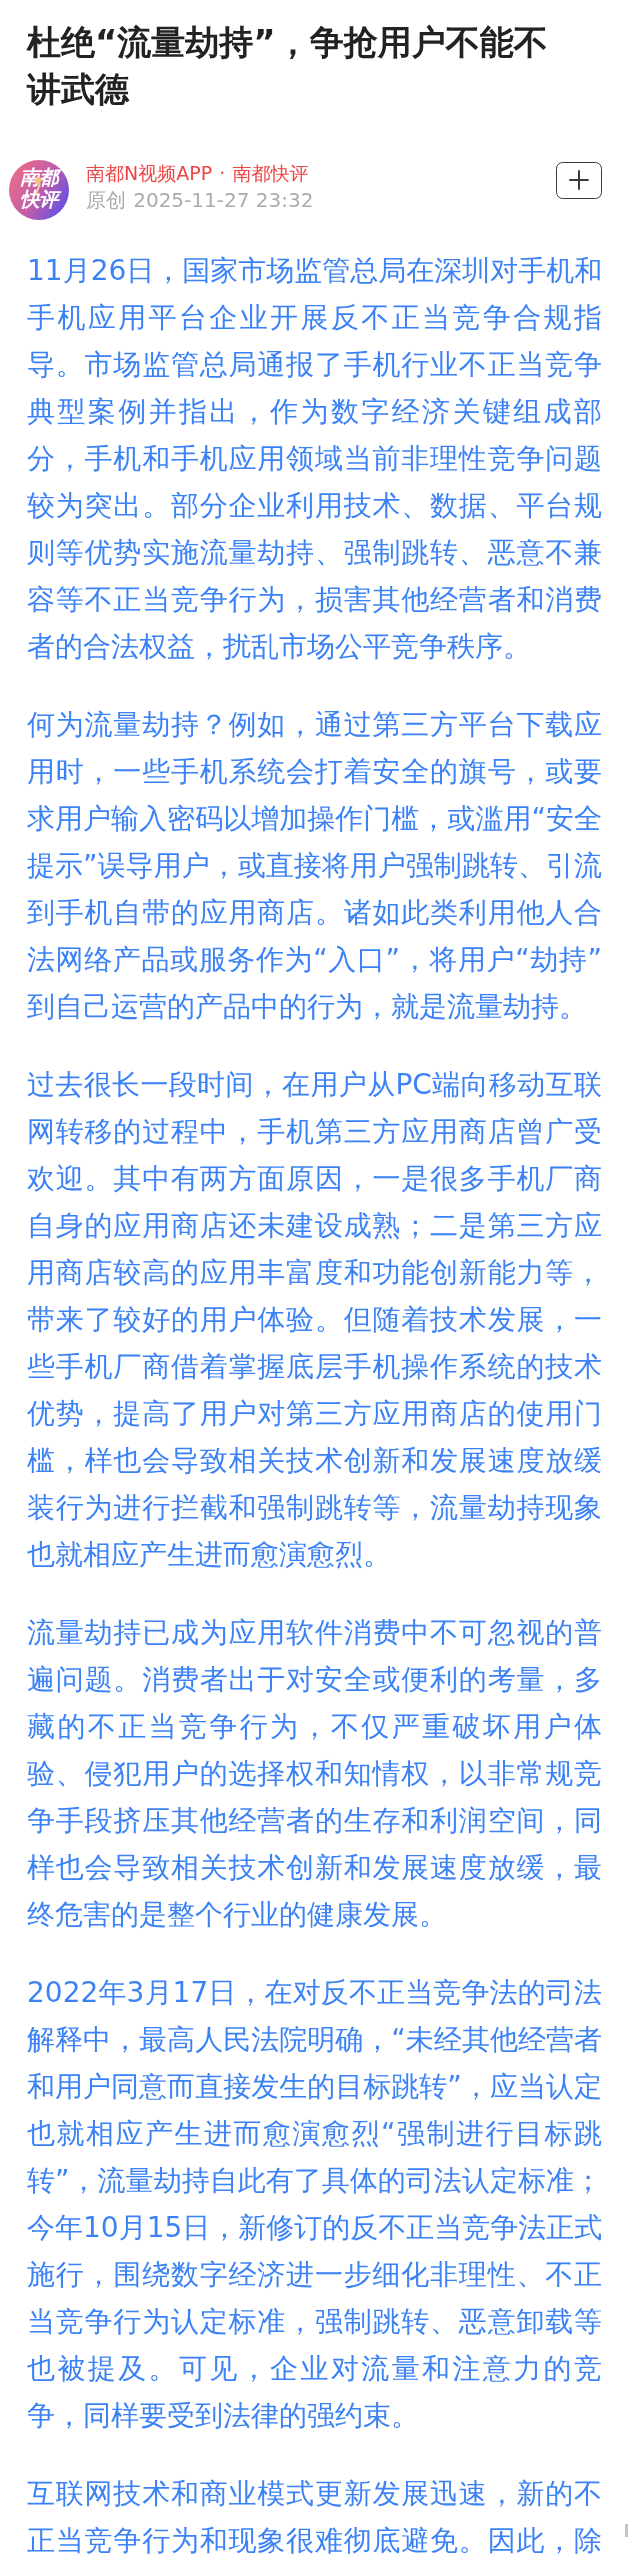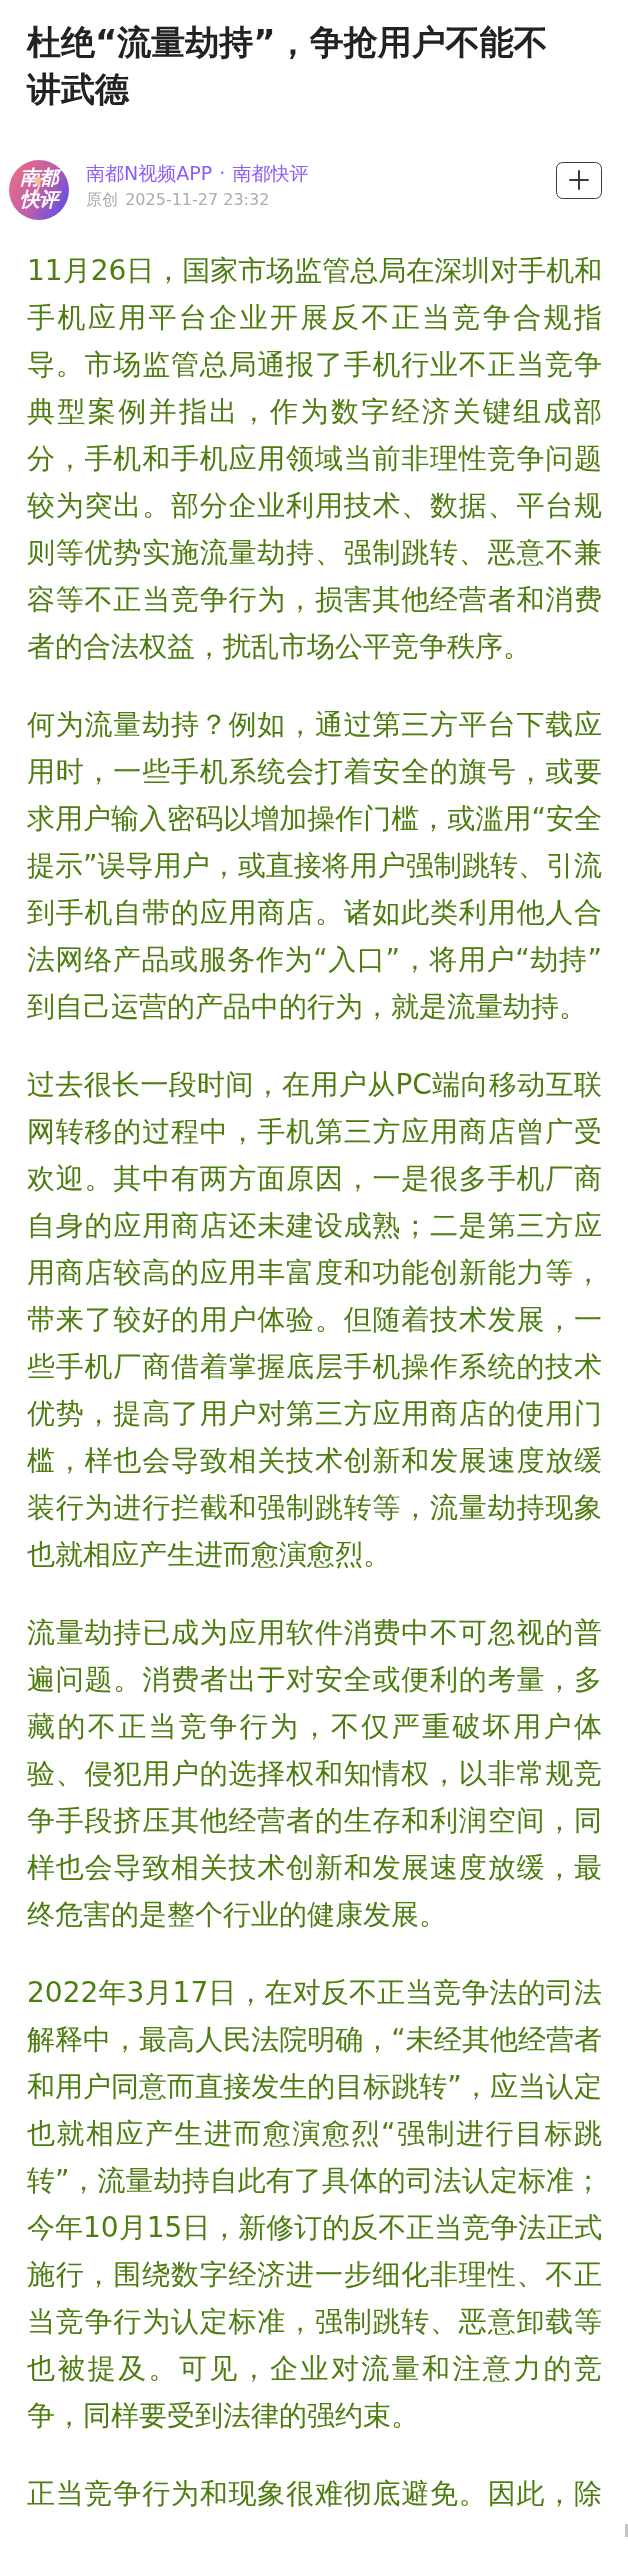--- a/index.html
+++ b/index.html
@@ -85,31 +85,31 @@
     height: 11.3px;
     background: #f6d7a0;
     transform: rotate(20deg);
   }
   .source-name {
     position: absolute;
     left: 77px;
     top: 0px;
     font-size: 19px;
     line-height: 26px;
-    color: #8b5cf6;
+    color: #ef4444;
     white-space: nowrap;
   }
   .source-name .dot {
     padding: 0 7.2px;
   }
   .meta-line {
     position: absolute;
     left: 77px;
     top: 27px;
-    font-size: 16px;
+    font-size: 20px;
     line-height: 26px;
     color: #a8abb0;
     white-space: nowrap;
   }
   .meta-line .date {
     margin-left: 7.2px;
   }
   .follow-btn {
     position: absolute;
     left: 556px;
@@ -143,21 +143,21 @@
   .article {
     position: absolute;
     left: 27px;
     top: 247px;
     width: 575px;
   }
   .para {
     margin: 0 0 31px 0;
     font-size: 28px;
     line-height: 47px;
-    color: #4d7c0f;
+    color: #3b82f6;
   }
   .para .line {
     display: block;
     white-space: nowrap;
     text-align: justify;
     text-align-last: justify;
     overflow: hidden;
   }
   .para .line.last {
     text-align-last: left;
@@ -247,20 +247,21 @@
       <span class="line">和用户同意而直接发生的目标跳转”，应当认定</span>
       <span class="line">也就相应产生进而愈演愈烈“强制进行目标跳</span>
       <span class="line">转”，流量劫持自此有了具体的司法认定标准；</span>
       <span class="line">今年10月15日，新修订的反不正当竞争法正式</span>
       <span class="line">施行，围绕数字经济进一步细化非理性、不正</span>
       <span class="line">当竞争行为认定标准，强制跳转、恶意卸载等</span>
       <span class="line">也被提及。可见，企业对流量和注意力的竞</span>
       <span class="line last">争，同样要受到法律的强约束。</span>
     </p>
     <p class="para">
+      <span class="line">互联网技术和商业模式更新发展迅速，新的不</span>
       <span class="line">正当竞争行为和现象很难彻底避免。因此，除</span>
 
     </p>
 
   </div>
 
   <div class="scroll-seg" style="top:2524px;height:13.4px;"></div>
 
 </div>
 

